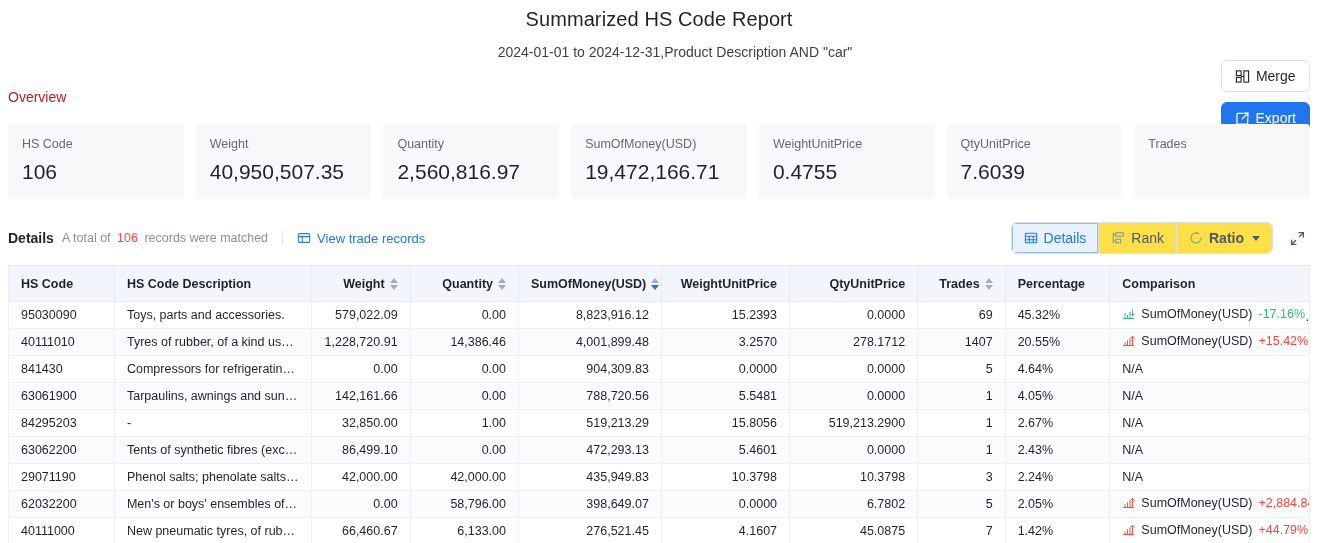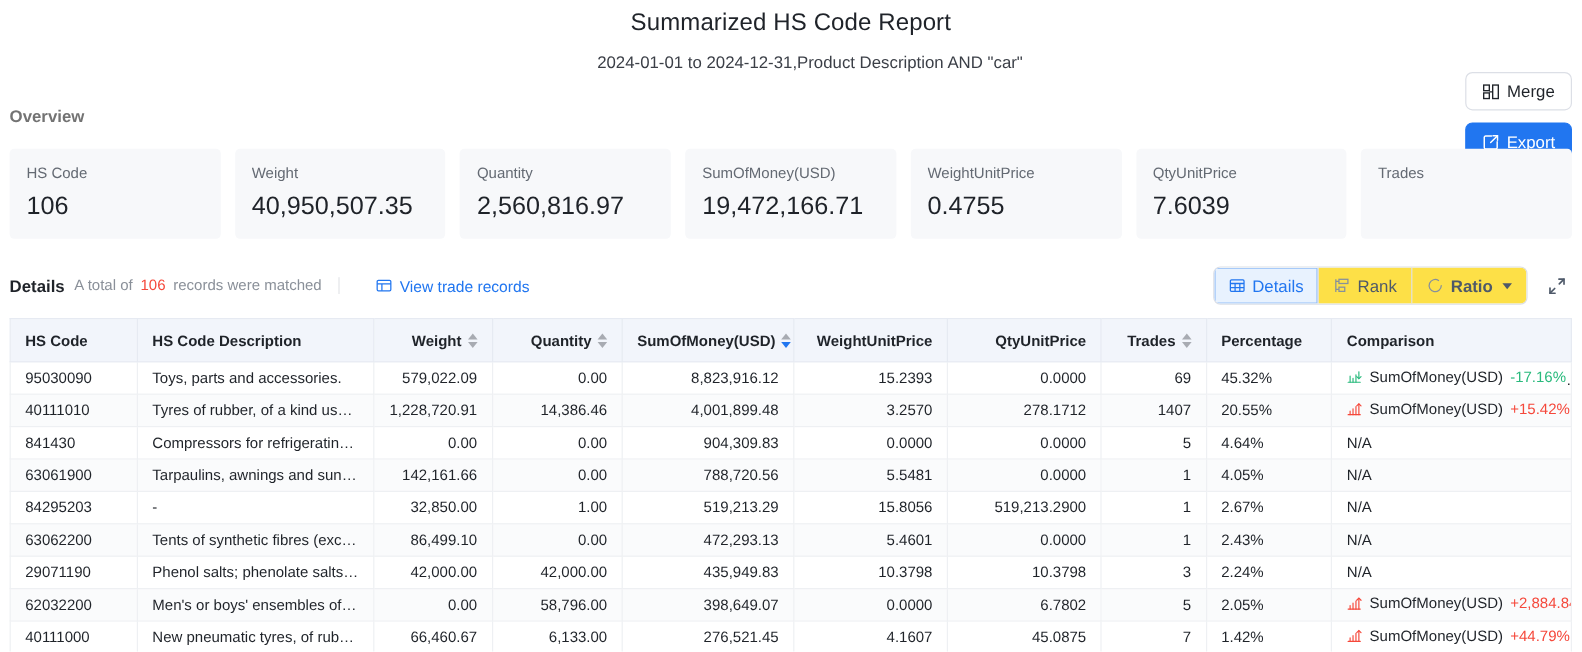--- a/index.html
+++ b/index.html
@@ -31,21 +31,21 @@
 
   
   .overview-bar {
     display: flex;
     align-items: center;
     justify-content: space-between;
     padding: 0 8px 0 8px;
     margin-top: 20px;
     height: 34px;
   }
-  .overview-label { font-size: 14px; font-weight: 700; color: #737373; }
+  .overview-label { font-size: 14px; font-weight: 400; color: #b91c1c; }
   .overview-actions { display: flex; align-items: center; gap: 10px; flex-direction: column; }
 
   .btn {
     display: inline-flex;
     align-items: center;
     gap: 6px;
     height: 32px;
     padding: 0 13px;
     border-radius: 6px;
     font-size: 14px;
@@ -102,21 +102,21 @@
     height: 34px;
     text-align: right;
   }
   .details-left { display: flex; align-items: center; }
   .details-title { font-size: 14px; font-weight: 700; color: #1f2329; }
   .details-meta { font-size: 12.5px; color: #8a9099; margin-left: 8px; }
   .details-count { color: #f5483b; margin: 0 3px; }
   .vert-sep { width: 1px; height: 14px; background: #e3e5e8; margin: 0 14px; }
   .link-records {
     display: inline-flex; align-items: center; gap: 6px;
-    font-size: 13px; color: #2176f0; cursor: pointer; margin-left: 16px;
+    font-size: 13px; color: #2176f0; cursor: pointer;
   }
 
   .details-right { display: flex; align-items: center; gap: 12px; }
   .seg-group {
     display: flex;
     border: 1px solid #dcdfe6;
     border-radius: 6px;
     overflow: hidden;
     height: 32px;
     background: #fff;

